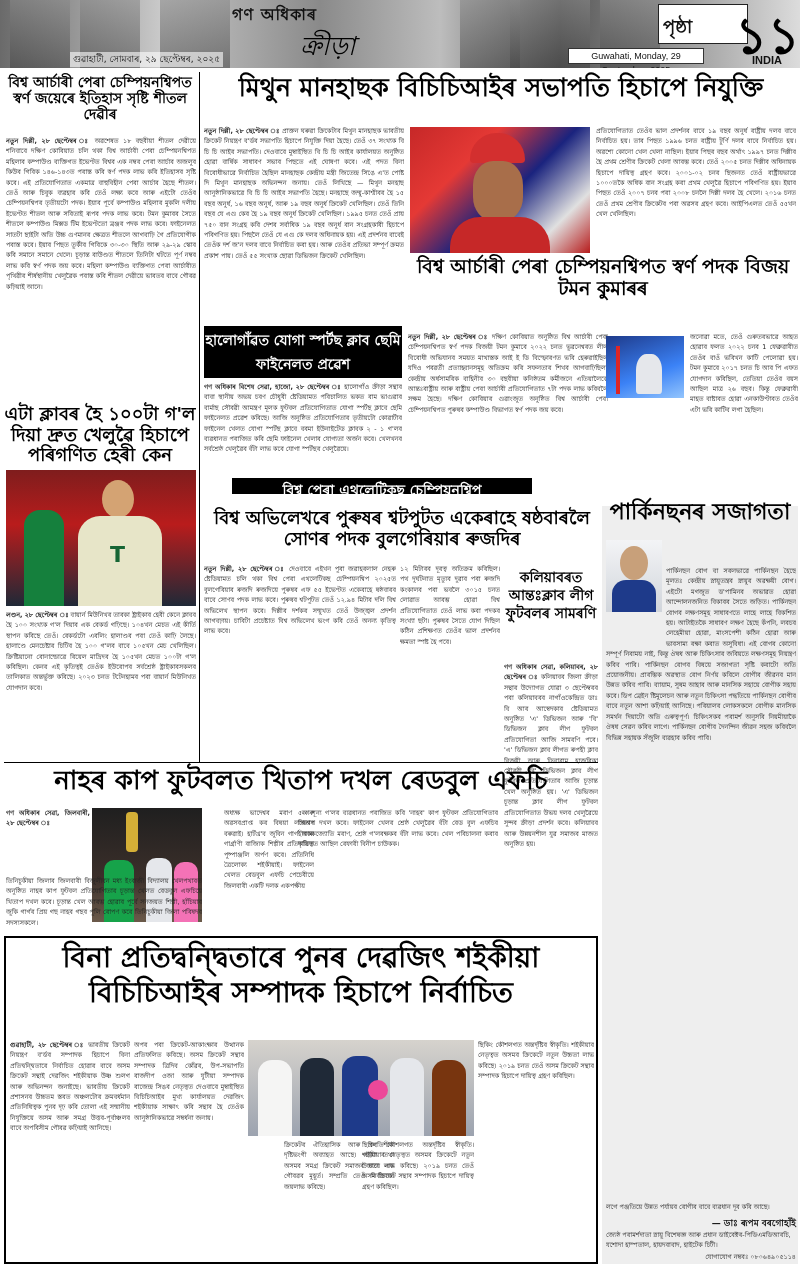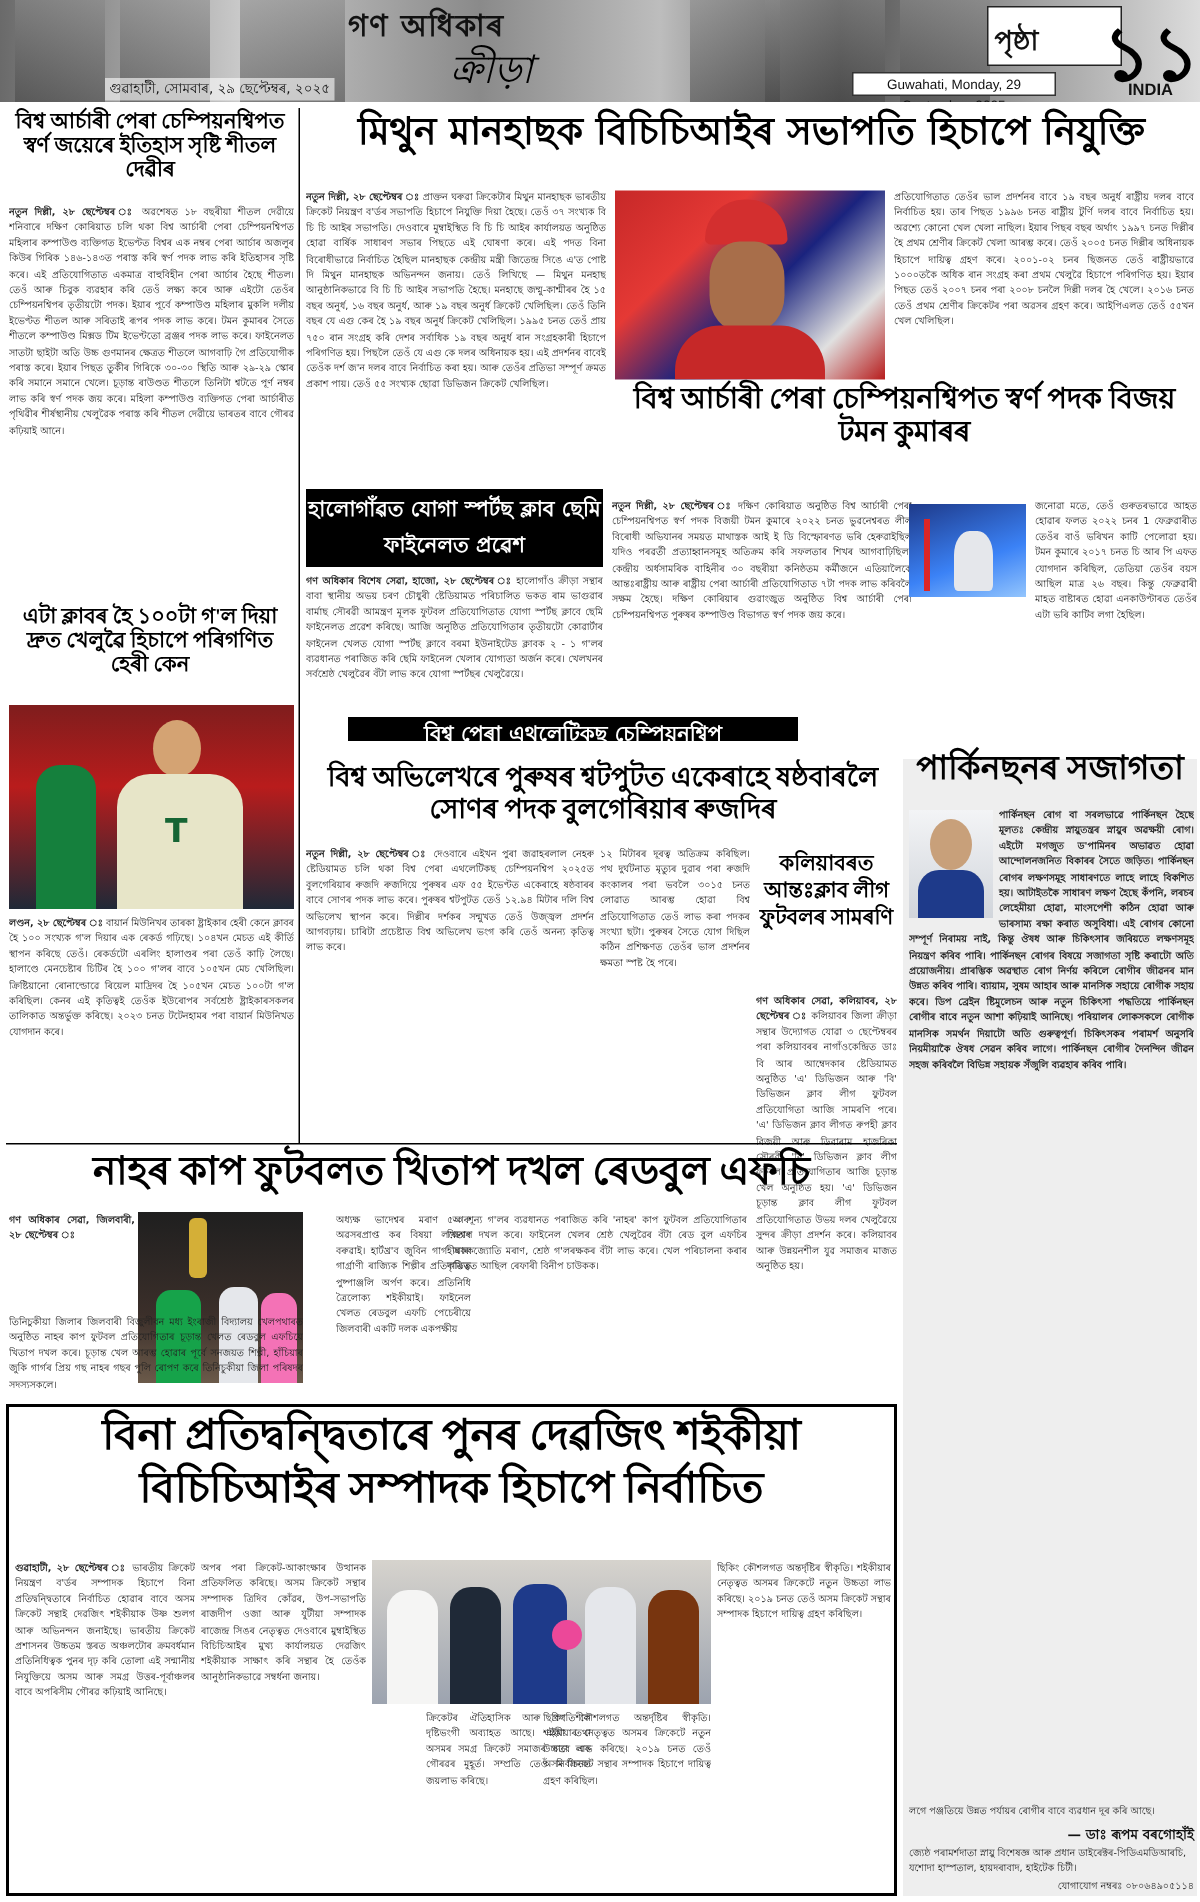--- a/index.html
+++ b/index.html
@@ -1,29 +1,29 @@
 <!DOCTYPE html>
 <html><head>
 <meta charset="utf-8">
 <style>
   * { box-sizing: border-box; margin: 0; padding: 0; }
   body { width: 800px; height: 1268px; background: #fff; font-family: "DejaVu Sans", sans-serif; color: #111; overflow: hidden; position: relative; }
   .abs { position: absolute; }
   .masthead { left: 0; top: 0; width: 800px; height: 68px; background: linear-gradient(90deg,#6a6a6a,#c9c9c9 20%,#8a8a8a 40%,#bdbdbd 55%,#555 70%,#9a9a9a 85%,#dcdcdc); overflow: hidden; }
   .mh-photo { position: absolute; top: 0; height: 68px; background: linear-gradient(180deg,#888,#444); opacity: .55; }
-  .mh-title { position: absolute; left: 232px; top: 2px; font-size: 20px; font-weight: bold; color: #111; letter-spacing: 1px; }
+  .mh-title { position: absolute; left: 232px; top: 2px; font-size: 16px; font-weight: bold; color: #111; letter-spacing: 1px; }
   .mh-sub { position: absolute; left: 300px; top: 26px; font-size: 26px; font-family: "DejaVu Serif", serif; font-style: italic; color: #000; }
   .mh-date-as { position: absolute; left: 70px; top: 52px; font-size: 9px; background: rgba(255,255,255,.6); padding: 0 3px; }
   .mh-date-en { position: absolute; left: 568px; top: 48px; width: 136px; height: 16px; background: #fff; border: 1px solid #333; font-family: "Liberation Sans", sans-serif; font-size: 9px; text-align: center; line-height: 14px; }
   .mh-page { position: absolute; left: 658px; top: 4px; width: 90px; height: 40px; background: #fff; border: 1px solid #222; }
   .mh-page-label { position: absolute; left: 4px; top: 8px; font-size: 18px; font-weight: bold; }
   .mh-page-num { position: absolute; left: 735px; top: -2px; font-size: 50px; font-weight: bold; color: #000; }
   .mh-india { position: absolute; left: 752px; top: 54px; font-size: 11px; font-weight: bold; font-family: "Liberation Sans", sans-serif; }
   .rule { background: #000; }
-  .hl { font-weight: bold; text-align: center; color: #000; line-height: 1.15; font-family: Liberation Serif, serif; }
+  .hl { font-weight: bold; text-align: center; color: #000; line-height: 1.15; }
   .body-text { font-size: 6.4px; line-height: 10.4px; text-align: justify; color: #222; overflow: hidden; }
   .dateline { font-weight: bold; }
   .photo { background: #777; overflow: hidden; }
   .black-banner { background: #000; color: #fff; text-align: center; font-weight: bold; }
   .sidebar-box { background: #eeeeee; }
 </style>
 </head>
 <body>
 
 <div class="abs masthead">
@@ -73,21 +73,21 @@
   <div style="position:absolute;left:10px;top:10px;width:4px;height:48px;background:#dc2626;"></div>
 </div>
 <div class="abs body-text" style="left:690px;top:332px;width:108px;height:140px;">জনোৱা মতে, তেওঁ গুৰুতৰভাৱে আহত হোৱাৰ ফলত ২০২২ চনৰ 1 ফেব্ৰুৱাৰীত তেওঁৰ বাওঁ ভৰিখন কাটি পেলোৱা হয়। টমন কুমাৰে ২০১৭ চনত চি আৰ পি এফত যোগদান কৰিছিল, তেতিয়া তেওঁৰ বয়স আছিল মাত্ৰ ২৬ বছৰ। কিন্তু ফেব্ৰুৱাৰী মাহত বাষ্টাৰত হোৱা এনকাউণ্টাৰত তেওঁৰ এটা ভৰি কাটিব লগা হৈছিল।</div>
 
 <div class="abs black-banner" style="left:204px;top:326px;width:198px;height:52px;font-size:14px;line-height:24px;padding-top:2px;">হালোগাঁৱত যোগা স্পৰ্টছ ক্লাব ছেমি ফাইনেলত প্ৰৱেশ</div>
 <div class="abs body-text" style="left:204px;top:382px;width:198px;height:88px;">
   <span class="dateline">গণ অধিকাৰ বিশেষ সেৱা, হাজো, ২৮ ছেপ্টেম্বৰ ঃ</span>
   <span>হালোগাঁও ক্ৰীড়া সন্থাৰ বাবা স্থানীয় অভয় চৰণ চৌধুৰী ষ্টেডিয়ামত পৰিচালিত ভকত ৰাম ভাগুৱাৰ বাৰ্মাছ সৌৰৱী আমন্ত্ৰণ মূলক ফুটবল প্ৰতিযোগিতাত যোগা স্পৰ্টছ ক্লাবে ছেমি ফাইনেলত প্ৰৱেশ কৰিছে। আজি অনুষ্ঠিত প্ৰতিযোগিতাৰ তৃতীয়টো কোৱাৰ্টাৰ ফাইনেল খেলত যোগা স্পৰ্টছ ক্লাবে বৰমা ইউনাইটেড ক্লাবক ২ - ১ গ'লৰ ব্যৱধানত পৰাজিত কৰি ছেমি ফাইনেল খেলাৰ যোগ্যতা অৰ্জন কৰে। খেলখনৰ সৰ্বশ্ৰেষ্ঠ খেলুৱৈৰ বঁটা লাভ কৰে যোগা স্পৰ্টছৰ খেলুৱৈয়ে।</span>
 </div>
 
-<div class="abs hl" style="left:4px;top:404px;width:192px;font-size:14px;">এটা ক্লাবৰ হৈ ১০০টা গ'ল দিয়া দ্ৰুত খেলুৱৈ হিচাপে পৰিগণিত হেৰী কেন</div>
+<div class="abs hl" style="left:4px;top:404px;width:192px;font-size:18px;">এটা ক্লাবৰ হৈ ১০০টা গ'ল দিয়া দ্ৰুত খেলুৱৈ হিচাপে পৰিগণিত হেৰী কেন</div>
 <div class="abs photo" style="left:6px;top:470px;width:190px;height:136px;background:linear-gradient(180deg,#7f1d1d,#b91c1c 40%,#1f2937);">
   <div style="position:absolute;left:18px;top:40px;width:40px;height:96px;background:#15803d;border-radius:16px 16px 0 0;"></div>
   <div style="position:absolute;left:96px;top:10px;width:32px;height:38px;background:#d4a373;border-radius:50%;"></div>
   <div style="position:absolute;left:72px;top:46px;width:84px;height:90px;background:#e7e5c8;border-radius:22px 22px 0 0;"></div>
   <div style="position:absolute;left:104px;top:72px;font-size:22px;font-weight:bold;color:#166534;">T</div>
 </div>
 <div class="abs body-text" style="left:6px;top:610px;width:190px;height:150px;">
   <span class="dateline">লণ্ডন, ২৮ ছেপ্টেম্বৰ ঃ</span>
   <span>বায়াৰ্ন মিউনিখৰ তাৰকা ষ্ট্ৰাইকাৰ হেৰী কেনে ক্লাবৰ হৈ ১০০ সংখ্যক গ'ল দিয়াৰ এক ৰেকৰ্ড গঢ়িছে। ১০৪খন মেচত এই কীৰ্তি স্থাপন কৰিছে তেওঁ। ৰেকৰ্ডটো এৰলিং হালাণ্ডৰ পৰা তেওঁ কাঢ়ি লৈছে। হালাণ্ডে মেনচেষ্টাৰ চিটিৰ হৈ ১০০ গ'লৰ বাবে ১০৫খন মেচ খেলিছিল। ক্ৰিষ্টিয়ানো ৰোনাল্ডোৱে ৰিয়েল মাদ্ৰিদৰ হৈ ১০৫খন মেচত ১০০টা গ'ল কৰিছিল। কেনৰ এই কৃতিত্বই তেওঁক ইউৰোপৰ সৰ্বশ্ৰেষ্ঠ ষ্ট্ৰাইকাৰসকলৰ তালিকাত অন্তৰ্ভুক্ত কৰিছে। ২০২৩ চনত টটেনহামৰ পৰা বায়াৰ্ন মিউনিখত যোগদান কৰে।</span>
 </div>
@@ -105,21 +105,21 @@
   <span class="dateline">গণ অধিকাৰ সেৱা, কলিয়াবৰ, ২৮ ছেপ্টেম্বৰ ঃ</span>
   <span>কলিয়াবৰ জিলা ক্ৰীড়া সন্থাৰ উদ্যোগত যোৱা ৩ ছেপ্টেম্বৰৰ পৰা কলিয়াবৰৰ নাগাঁওকেন্দ্ৰিত ডাঃ বি আৰ আম্বেদকাৰ ষ্টেডিয়ামত অনুষ্ঠিত 'এ' ডিভিজন আৰু 'বি' ডিভিজন ক্লাব লীগ ফুটবল প্ৰতিযোগিতা আজি সামৰণি পৰে। 'এ' ডিভিজন ক্লাব লীগত ৰুপহী ক্লাব বিজয়ী আৰু ডিবাৰাম হাজৰিকা সৌৰৱী 'বি' ডিভিজন ক্লাব লীগ ফুটবল প্ৰতিযোগিতাৰ আজি চূড়ান্ত খেল অনুষ্ঠিত হয়। 'এ' ডিভিজন চূড়ান্ত ক্লাব লীগ ফুটবল প্ৰতিযোগিতাত উভয় দলৰ খেলুৱৈয়ে সুন্দৰ ক্ৰীড়া প্ৰদৰ্শন কৰে। কলিয়াবৰ আৰু উন্নয়নশীল যুৱ সমাজৰ মাজত অনুষ্ঠিত হয়।</span>
 </div>
 
 <div class="abs sidebar-box" style="left:602px;top:506px;width:196px;height:758px;"></div>
 <div class="abs hl" style="left:604px;top:499px;width:192px;font-size:22px;">পাৰ্কিনছনৰ সজাগতা</div>
 <div class="abs photo" style="left:606px;top:540px;width:56px;height:72px;background:linear-gradient(180deg,#f3f4f6,#d1d5db);">
   <div style="position:absolute;left:14px;top:6px;width:28px;height:34px;background:#c8a07a;border-radius:50%;"></div>
   <div style="position:absolute;left:6px;top:40px;width:44px;height:32px;background:#1e3a8a;border-radius:14px 14px 0 0;"></div>
 </div>
-<div class="abs body-text" style="left:606px;top:538px;width:190px;height:660px;font-weight:bold;">
+<div class="abs body-text" style="left:606px;top:566px;width:190px;height:660px;">
   <span style="float:left;width:60px;height:76px;"></span>
   <span>পাৰ্কিনছন ৰোগ বা সৰলভাৱে পাৰ্কিনছন হৈছে মূলতঃ কেন্দ্ৰীয় স্নায়ুতন্ত্ৰৰ স্নায়ুৰ অৱক্ষয়ী ৰোগ। এইটো মগজুত ড'পামিনৰ অভাৱত হোৱা আন্দোলনজনিত বিকাৰৰ সৈতে জড়িত। পাৰ্কিনছন ৰোগৰ লক্ষণসমূহ সাধাৰণতে লাহে লাহে বিকশিত হয়। আটাইতকৈ সাধাৰণ লক্ষণ হৈছে কঁপনি, লৰচৰ লেহেমীয়া হোৱা, মাংসপেশী কঠিন হোৱা আৰু ভাৰসাম্য ৰক্ষা কৰাত অসুবিধা। এই ৰোগৰ কোনো সম্পূৰ্ণ নিৰাময় নাই, কিন্তু ঔষধ আৰু চিকিৎসাৰ জৰিয়তে লক্ষণসমূহ নিয়ন্ত্ৰণ কৰিব পাৰি। পাৰ্কিনছন ৰোগৰ বিষয়ে সজাগতা সৃষ্টি কৰাটো অতি প্ৰয়োজনীয়। প্ৰাৰম্ভিক অৱস্থাত ৰোগ নিৰ্ণয় কৰিলে ৰোগীৰ জীৱনৰ মান উন্নত কৰিব পাৰি। ব্যায়াম, সুষম আহাৰ আৰু মানসিক সহায়ে ৰোগীক সহায় কৰে। ডিপ ব্ৰেইন ষ্টিমুলেচন আৰু নতুন চিকিৎসা পদ্ধতিয়ে পাৰ্কিনছন ৰোগীৰ বাবে নতুন আশা কঢ়িয়াই আনিছে। পৰিয়ালৰ লোকসকলে ৰোগীক মানসিক সমৰ্থন দিয়াটো অতি গুৰুত্বপূৰ্ণ। চিকিৎসকৰ পৰামৰ্শ অনুসৰি নিয়মীয়াকৈ ঔষধ সেৱন কৰিব লাগে। পাৰ্কিনছন ৰোগীৰ দৈনন্দিন জীৱন সহজ কৰিবলৈ বিভিন্ন সহায়ক সঁজুলি ব্যৱহাৰ কৰিব পাৰি।</span>
 </div>
 <div class="abs body-text" style="left:606px;top:1202px;width:190px;height:12px;">লগে পঞ্জতিয়ে উন্নত পৰ্যায়ৰ ৰোগীৰ বাবে ব্যৱধান দূৰ কৰি আছে।</div>
 <div class="abs" style="left:606px;top:1216px;width:190px;font-size:9px;font-weight:bold;text-align:right;">— ডাঃ ৰূপম বৰগোহাঁই</div>
 <div class="abs body-text" style="left:606px;top:1230px;width:190px;height:22px;text-align:left;">জ্যেষ্ঠ পৰামৰ্শদাতা স্নায়ু বিশেষজ্ঞ আৰু প্ৰধান ডাইৰেক্টৰ-পিডিএমডিআৰচি, যশোদা হাস্পতাল, হায়দৰাবাদ, হাইটেক চিটী।</div>
 <div class="abs body-text" style="left:606px;top:1252px;width:190px;height:12px;text-align:right;">যোগাযোগ নম্বৰঃ ০৮০৬৪৯০৫১১৪</div>
 
 <div class="abs rule" style="left:4px;top:762px;width:594px;height:1px;"></div>
 <div class="abs hl" style="left:4px;top:766px;width:594px;font-size:26px;">নাহৰ কাপ ফুটবলত খিতাপ দখল ৰেডবুল এফচি</div>

